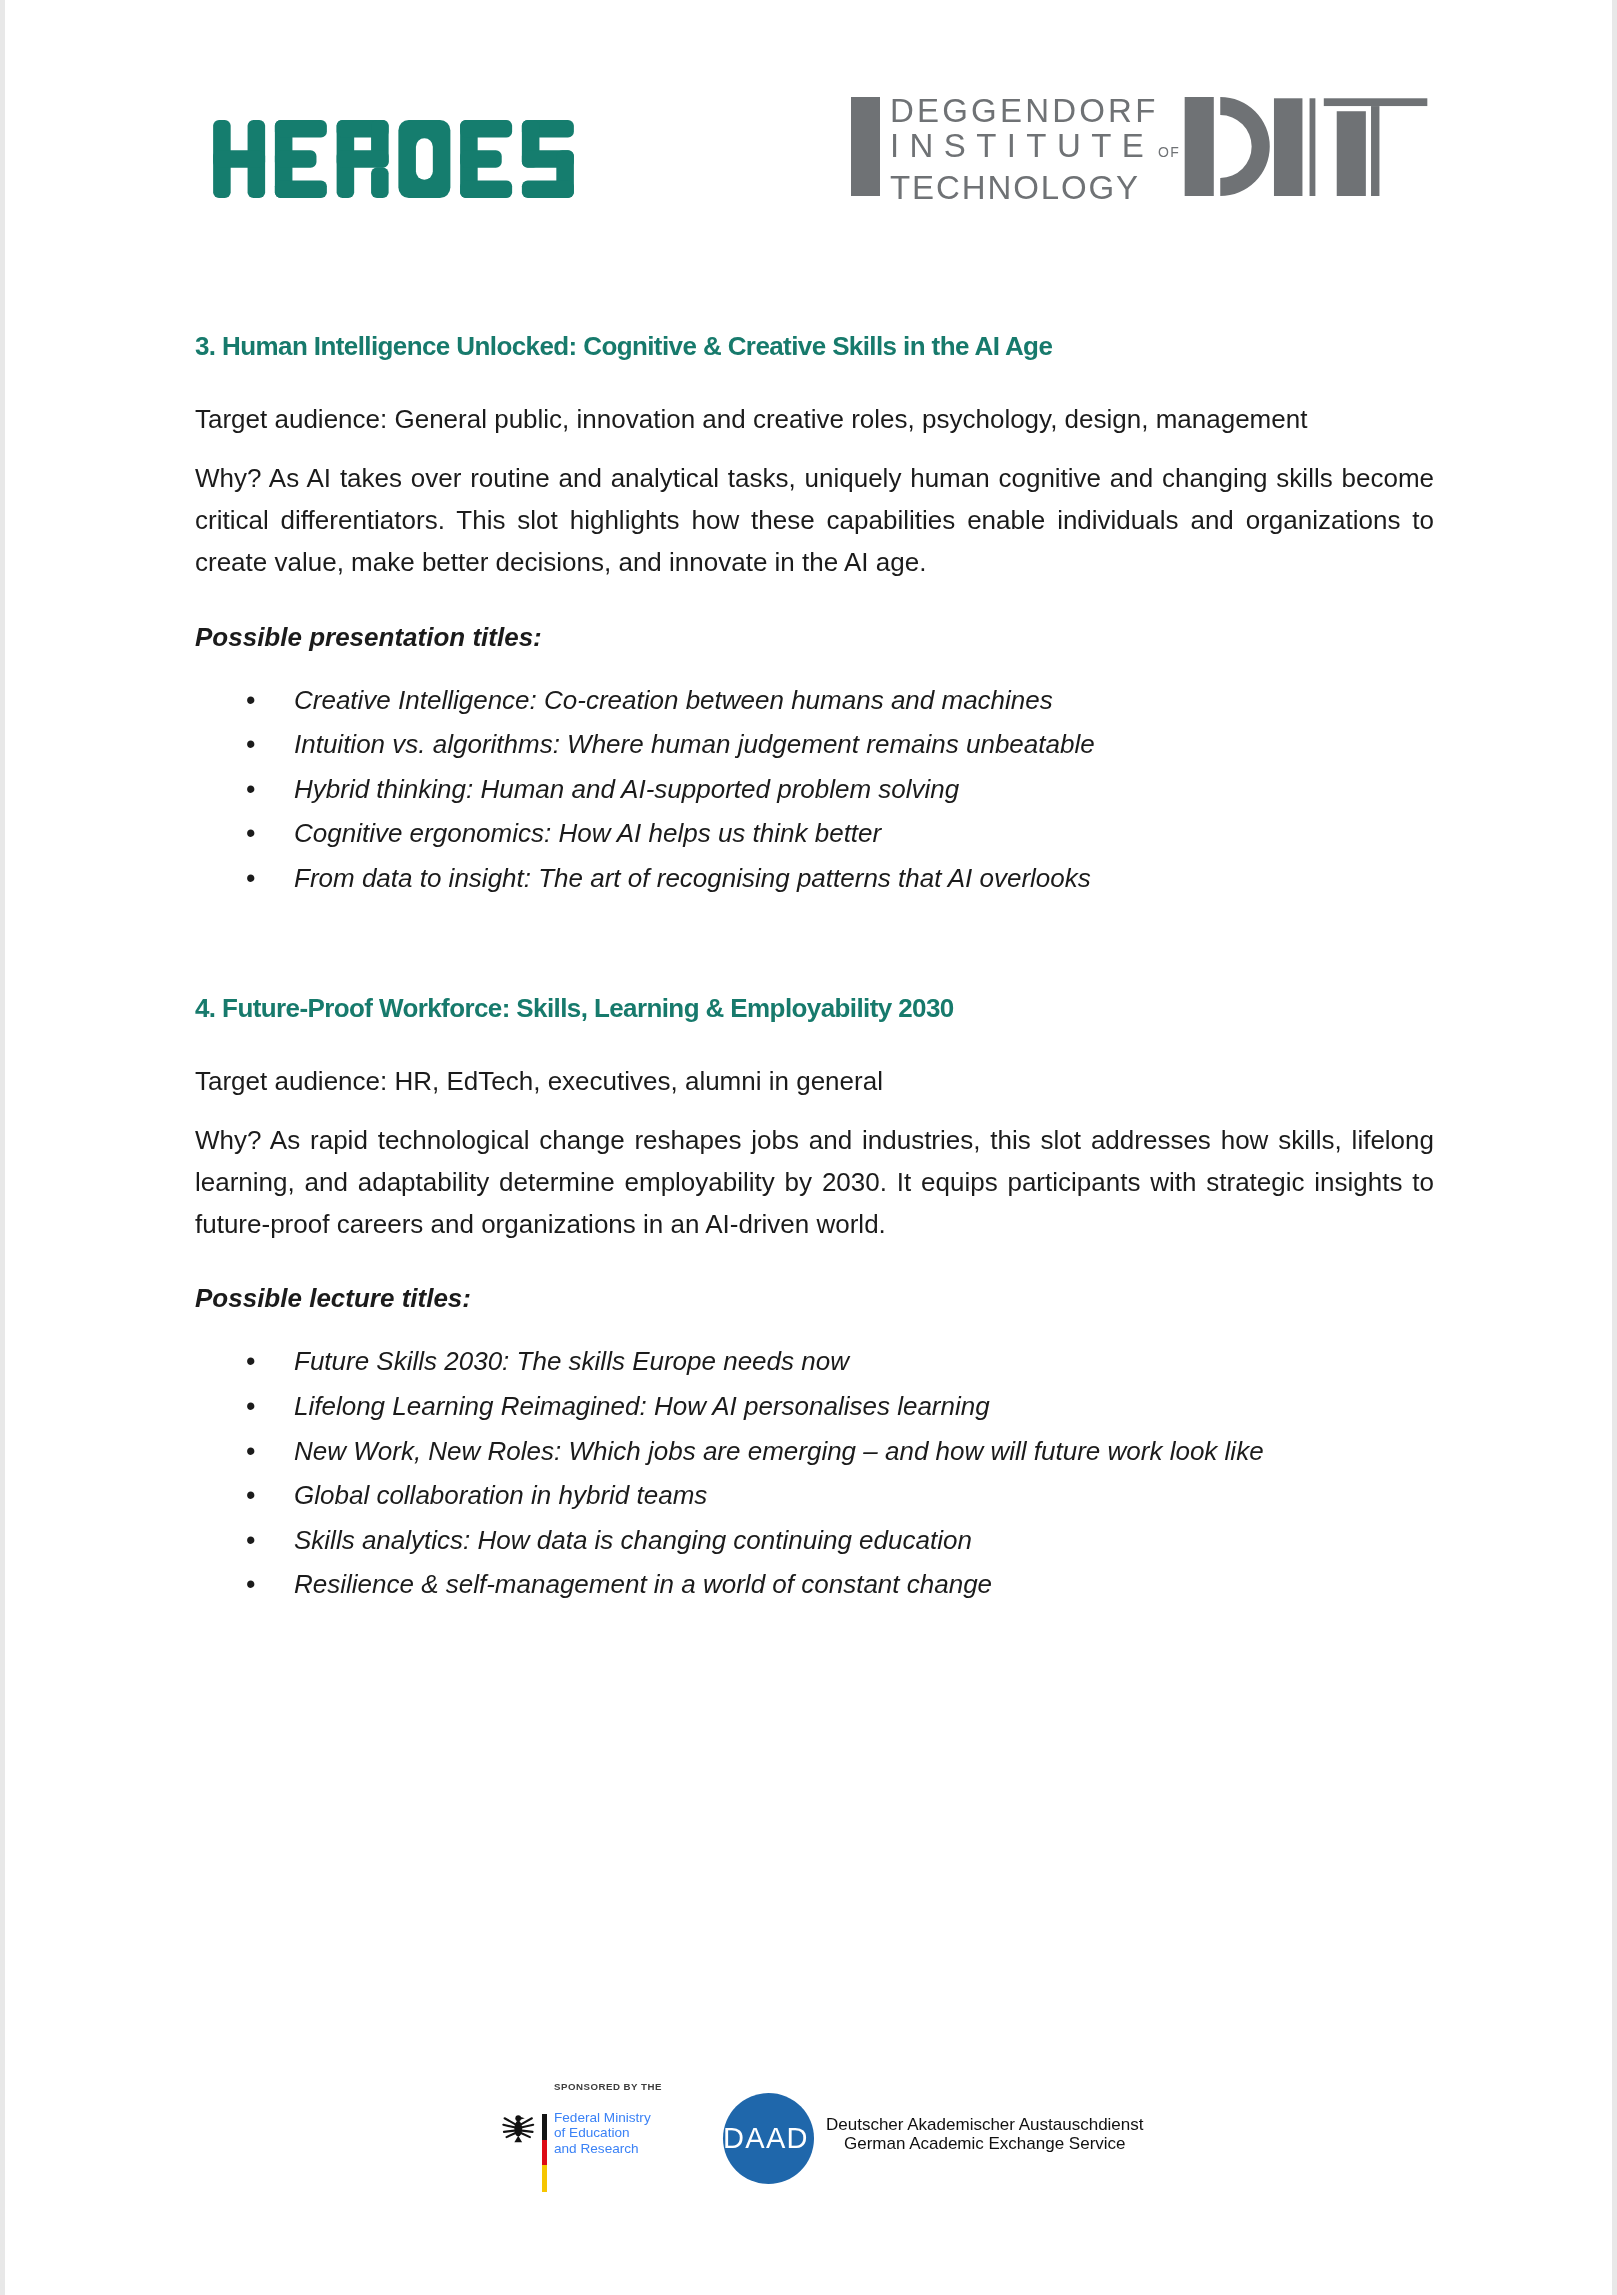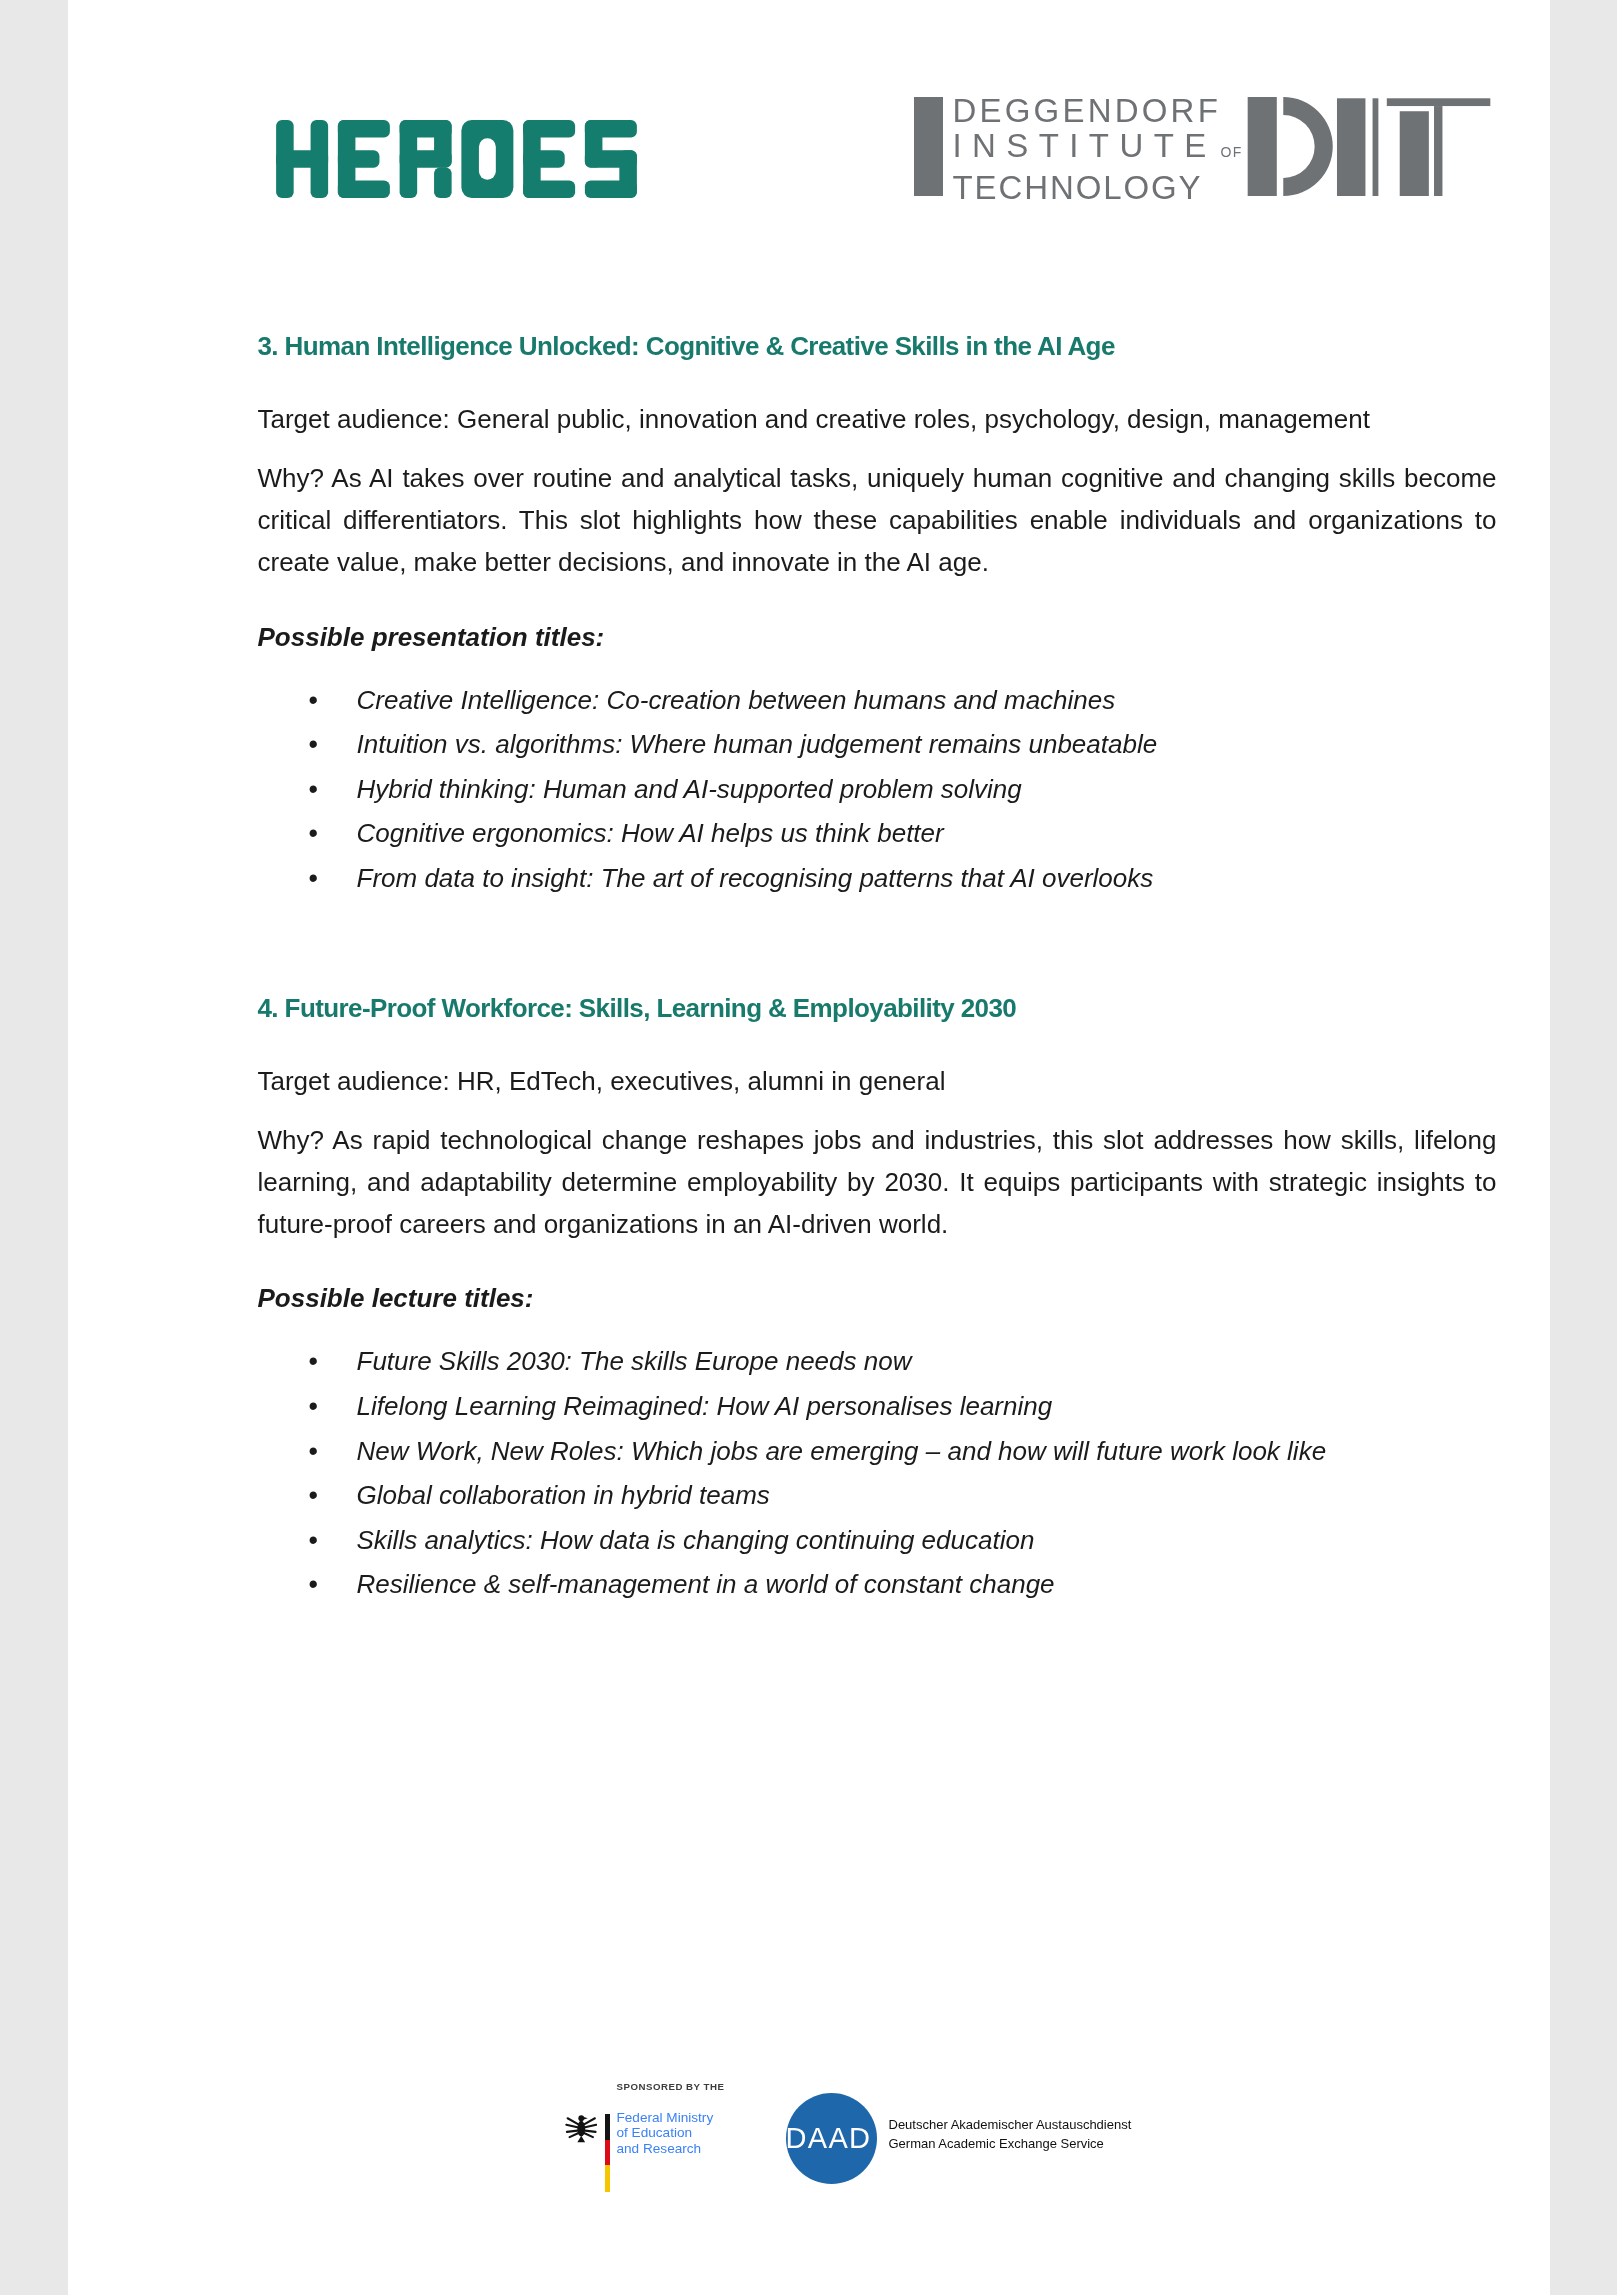--- a/index.html
+++ b/index.html
@@ -1,17 +1,17 @@
 <!DOCTYPE html>
 <html style="font-size:10.4px"><head>
 <meta charset="utf-8">
 <style>
   html,body { margin:0; padding:0; background:#e8e8e8; }
   .page {
-    position:relative; width:1482px; height:2295px; margin:0 auto;
+    position:relative; width:1607px; height:2295px; margin:0 auto;
     background:#ffffff; overflow:hidden;
     font-family:"Liberation Sans", sans-serif; color:#1b1b1b;
   }
 
   
   .heroes-logo { position:absolute; left:208px; top:120px; }
 
   .dit-logo { position:absolute; left:846px; top:97px; width:578px; height:99px; }
   .dit-leftbar { position:absolute; left:0; top:0; width:29px; height:99px; background:#6f7275; }
   .dit-textblock { position:absolute; left:39px; top:-3.9px; color:#6f7275; }
@@ -61,21 +61,21 @@
     position:absolute; left:549px; top:2110px;
     font-size:13.6px; line-height:15.3px; color:#3b82f6;
   }
   .daad-circle {
     position:absolute; left:718px; top:2093px; width:91px; height:91px;
     border-radius:50%; display:flex; align-items:center; justify-content:flex-start;
   }
   .daad-abbr { color:#ffffff; font-size:29px; letter-spacing:1.3px; }
   .daad-text {
     position:absolute; left:821px; top:2115px;
-    font-size:13px; line-height:19px; color:#101010; white-space:nowrap;
+    font-size:17px; line-height:19px; color:#101010; white-space:nowrap;text-align:center;
   }
 </style>
 </head>
 <body>
 
 <div class="page">
 
   <div class="heroes-logo" aria-label="HEROES">
     <svg width="361" height="78" viewBox="0 0 555 120">
       <g fill="#157d6e">

